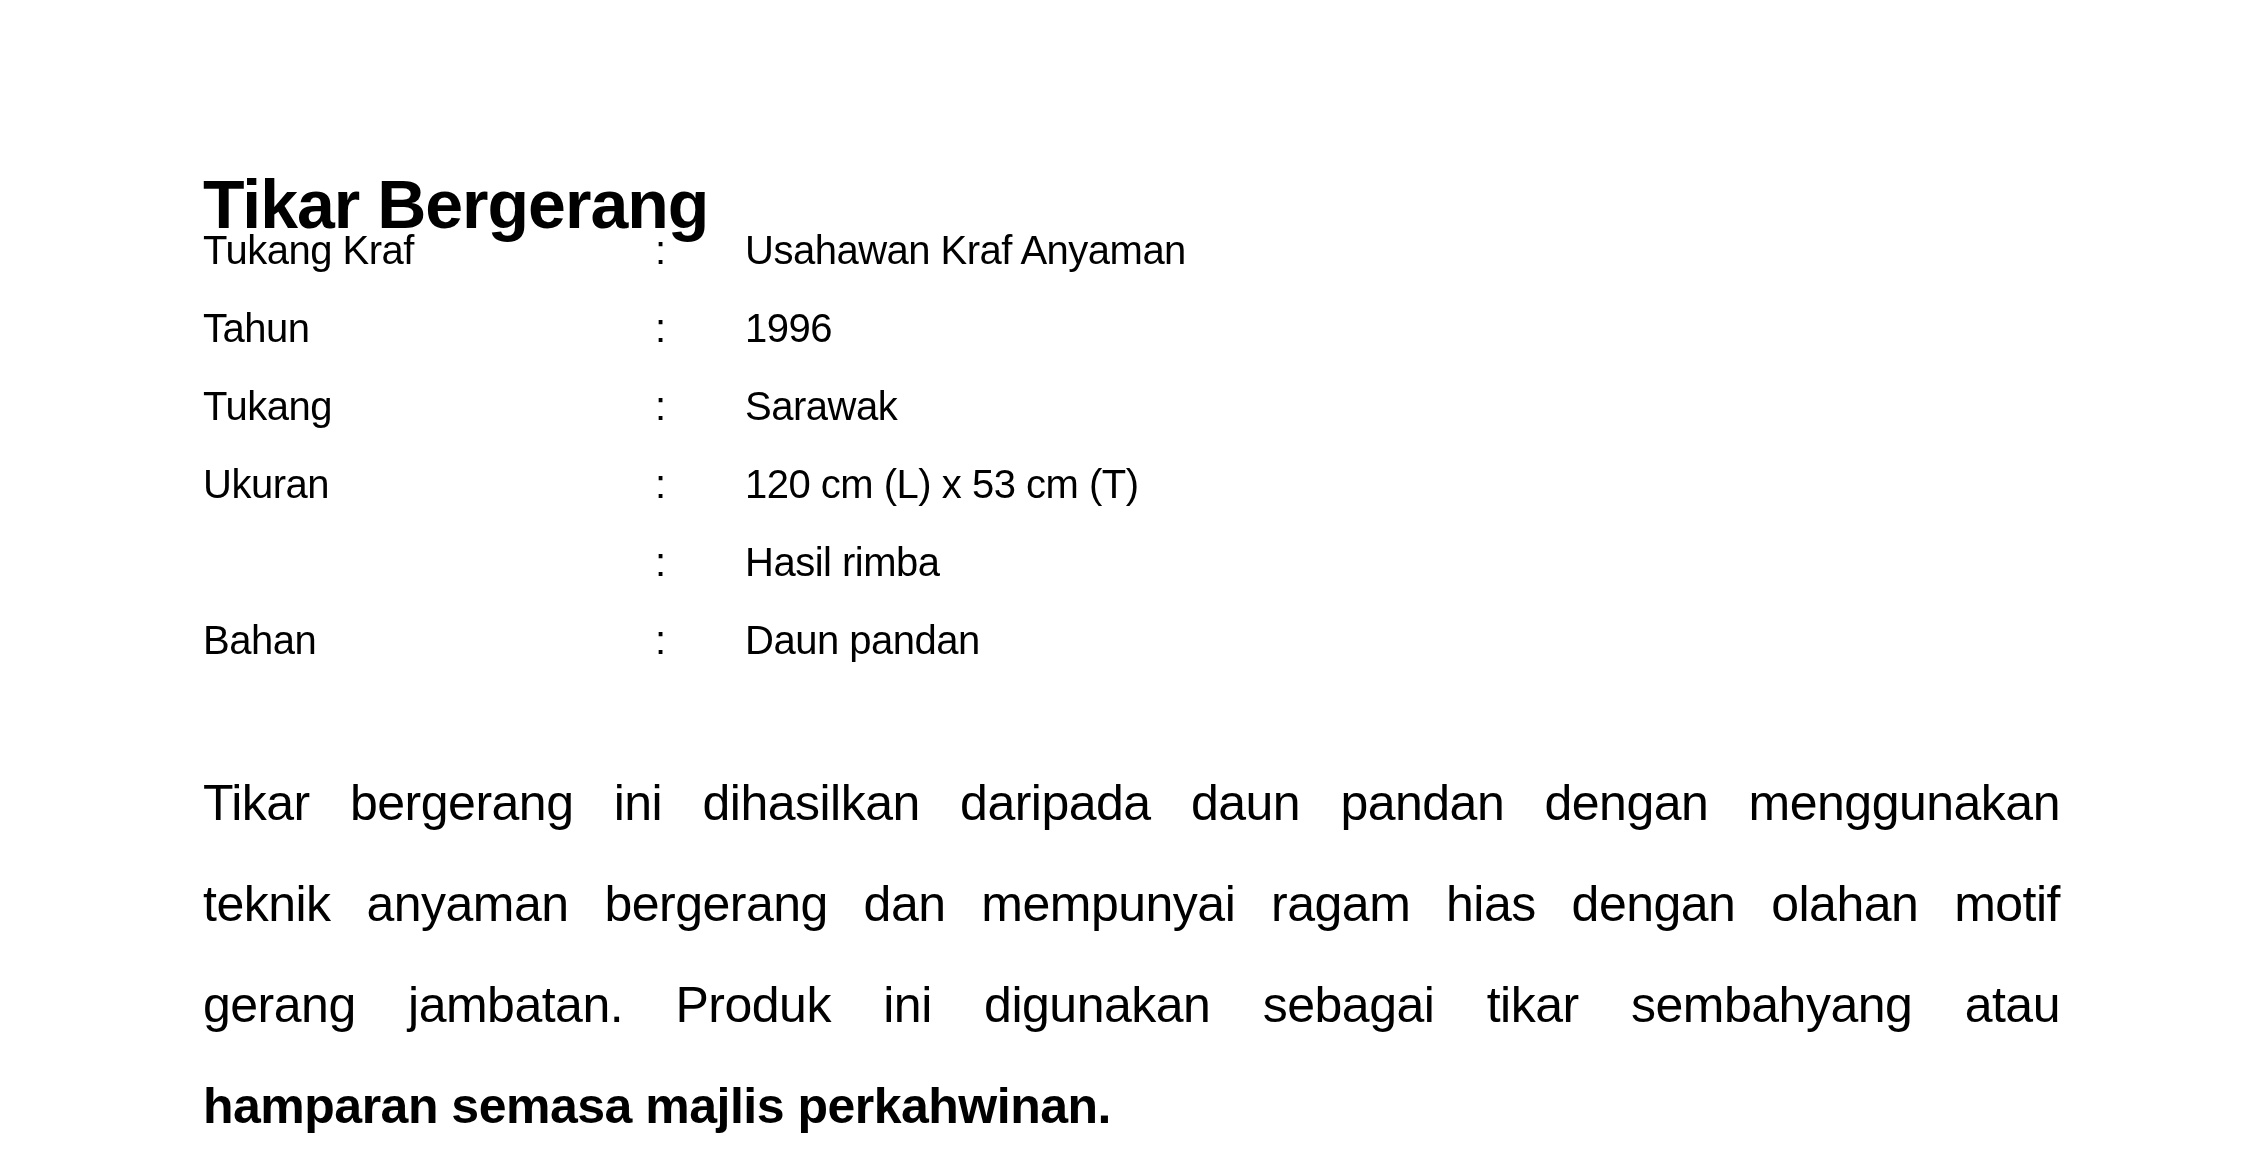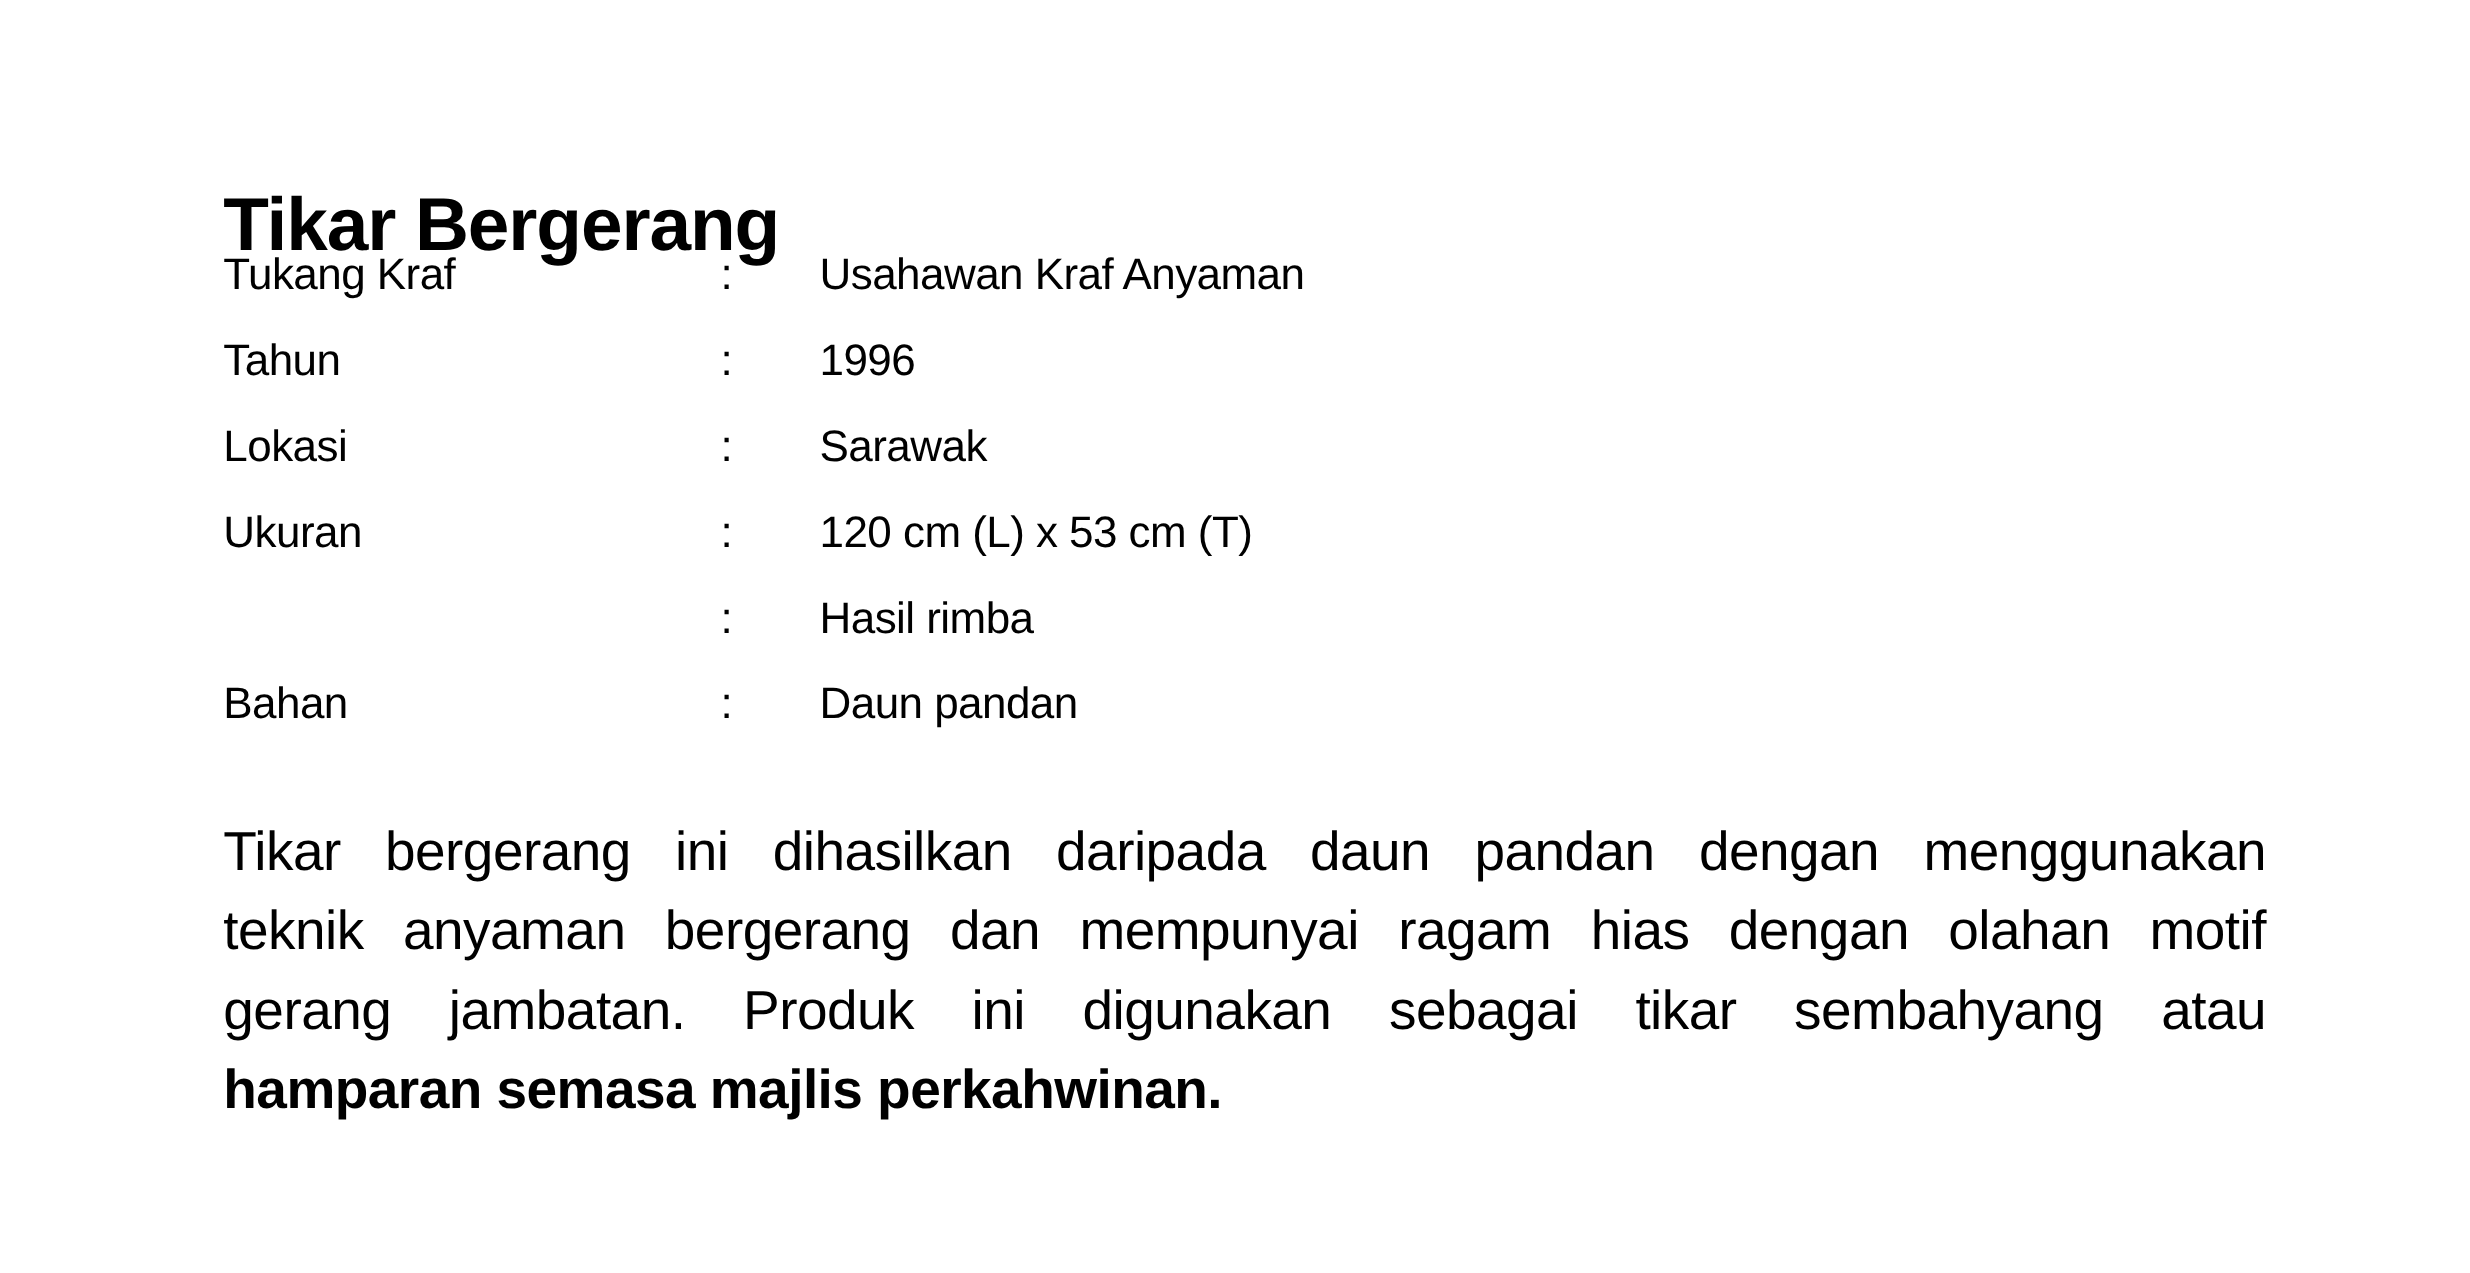--- a/index.html
+++ b/index.html
@@ -54,20 +54,21 @@
     left: 0;
     top: 738px;
     width: 1857px;
     font-size: 50px;
     line-height: 72px;
     letter-spacing: -0.5px;
   }
   .desc-line {
     text-align: justify;
     text-align-last: justify;
+    margin-top: 29px;
   }
   .desc-line.last {
     text-align: left;
     text-align-last: left;
     font-weight: bold;
   }
 </style>
 </head>
 <body>
 
@@ -83,21 +84,21 @@
       <span class="detail-value">Usahawan Kraf Anyaman</span>
     </div>
 
     <div class="detail-row">
       <span class="detail-label">Tahun</span>
       <span class="detail-colon">:</span>
       <span class="detail-value">1996</span>
     </div>
 
     <div class="detail-row">
-      <span class="detail-label">Lokasi</span>
+      <span class="detail-label">Tukang</span>
       <span class="detail-colon">:</span>
       <span class="detail-value">Sarawak</span>
     </div>
 
     <div class="detail-row">
       <span class="detail-label">Ukuran</span>
       <span class="detail-colon">:</span>
       <span class="detail-value">120 cm (L) x 53 cm (T)</span>
     </div>
 

